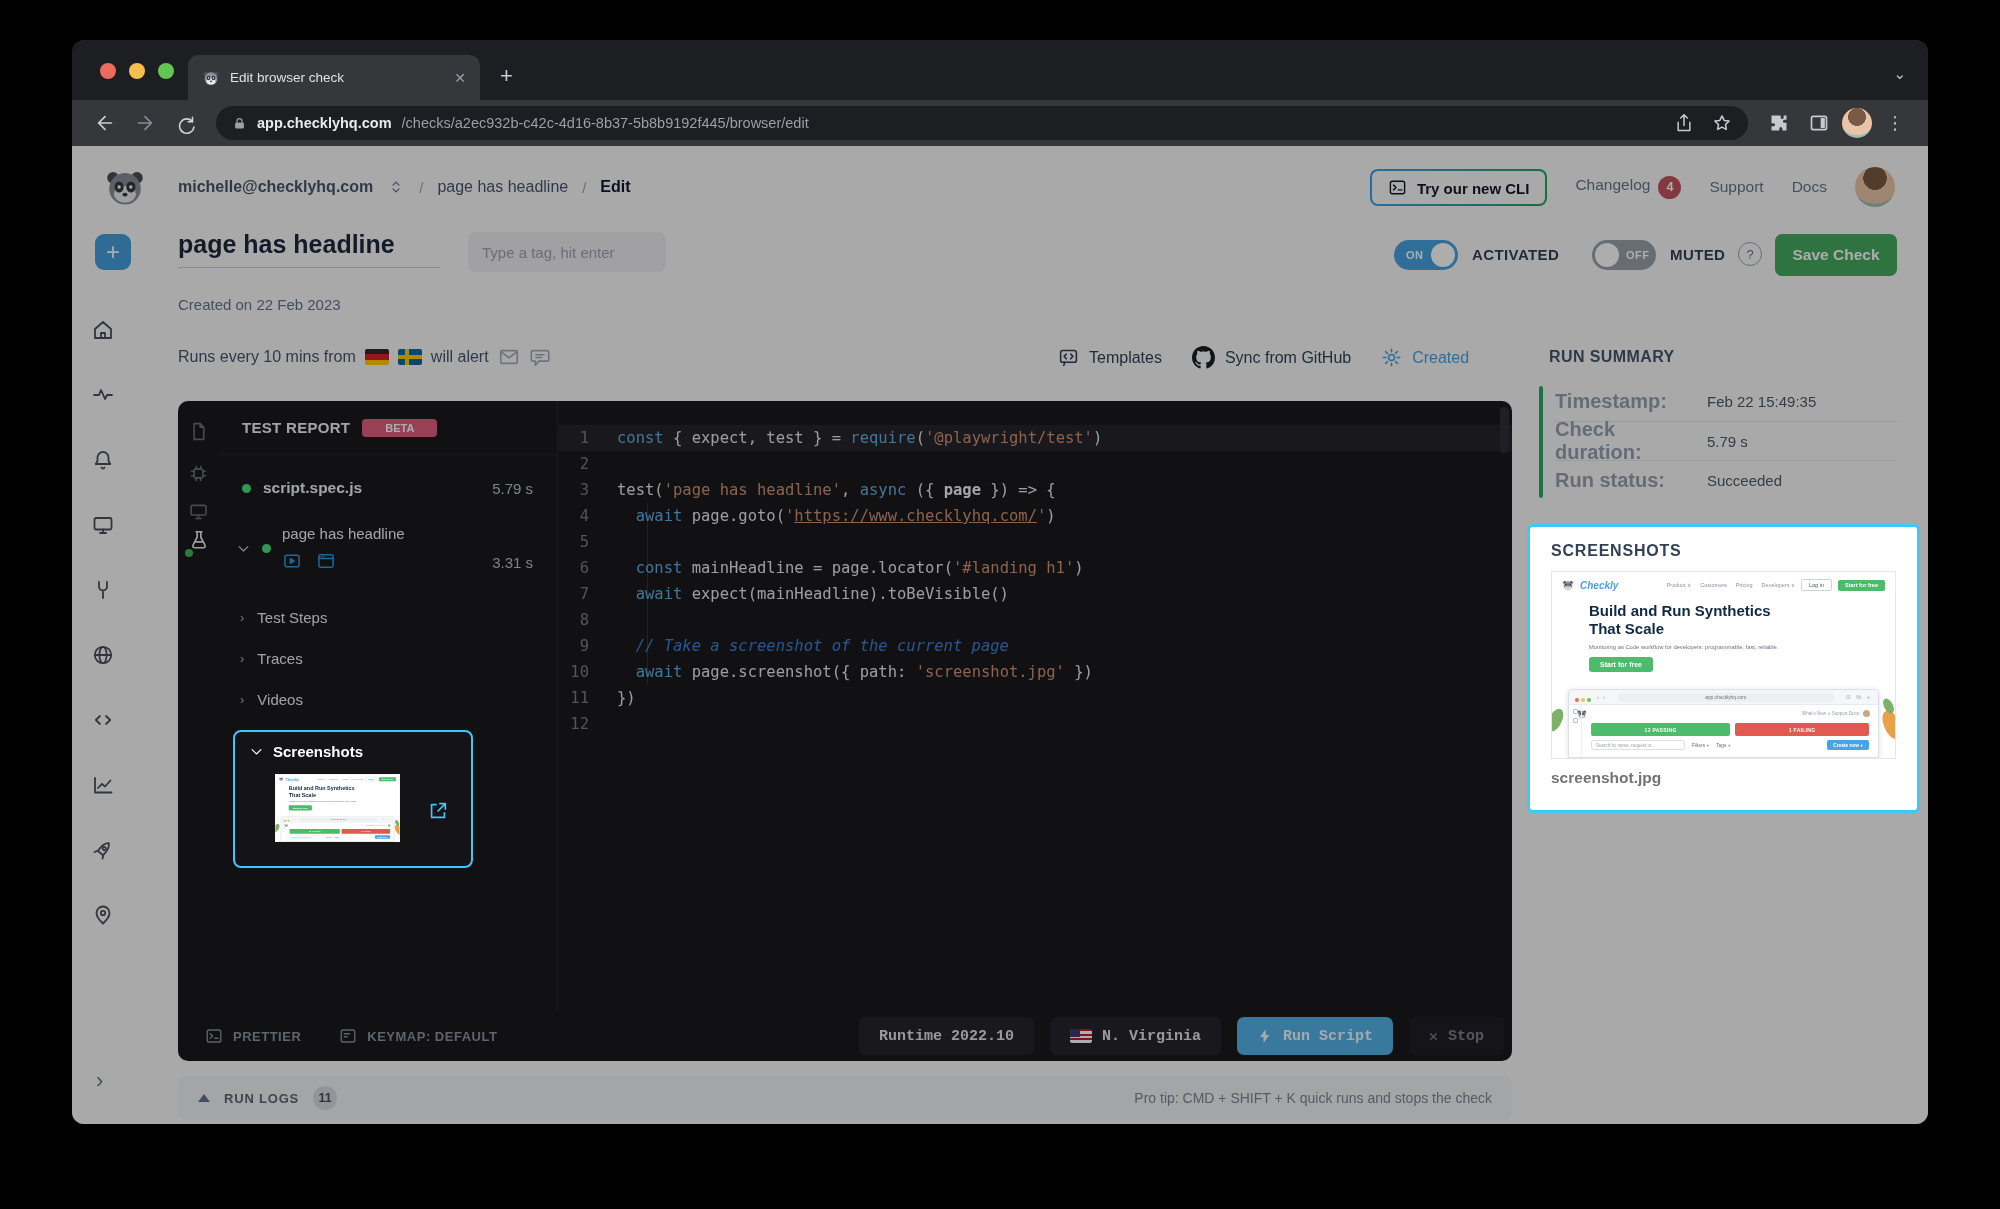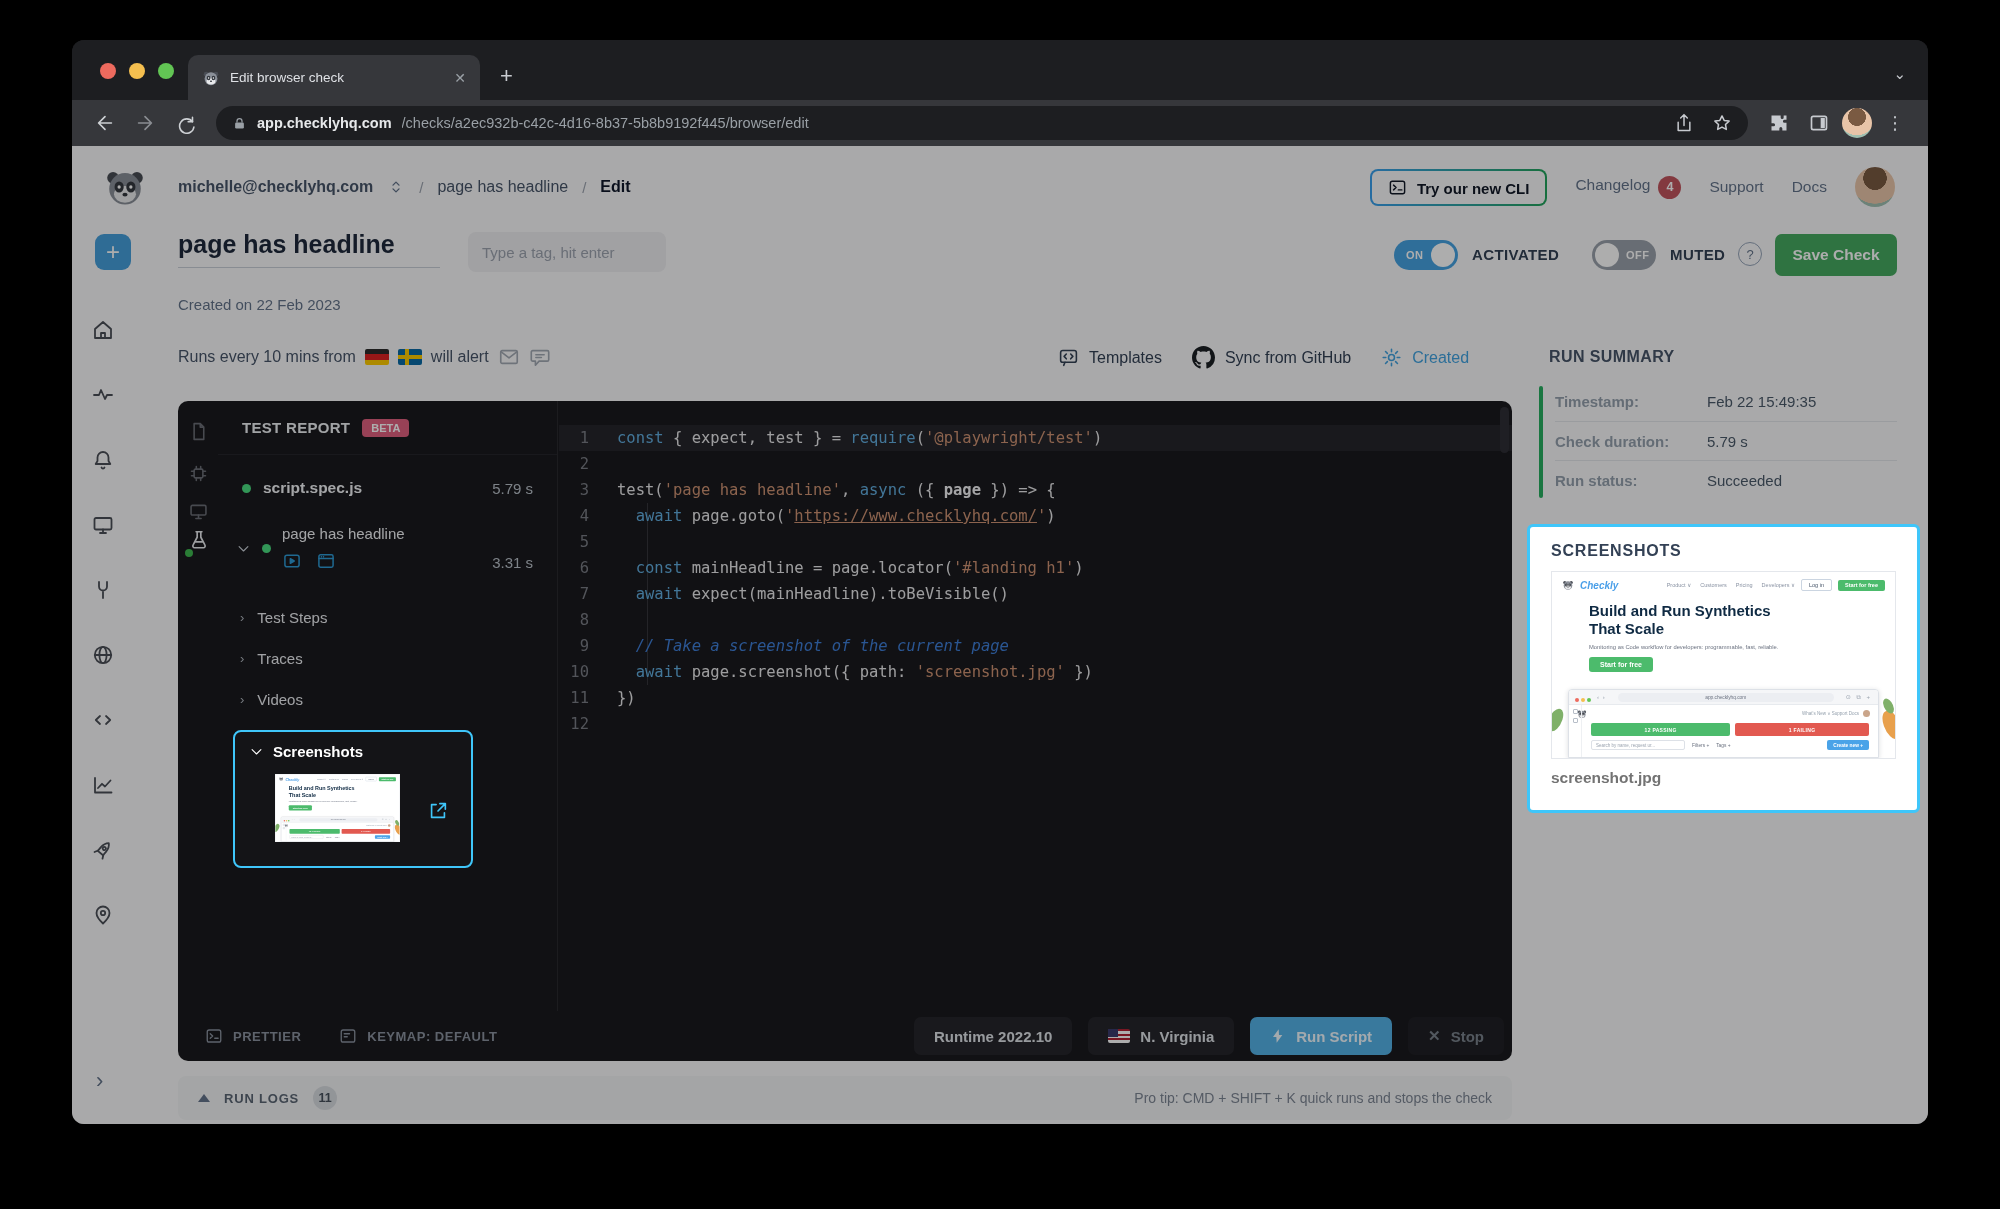--- a/index.html
+++ b/index.html
@@ -98,21 +98,21 @@
   .runs-actions { position:absolute; top:200px; left:986px; display:flex; align-items:center; gap:30px; }
   .action-item { display:flex; align-items:center; gap:10px; font-size:16px; color:#334155; font-weight:500; }
   .action-settings { color:#42a3e0; }
 
   
   .rs-title { position:absolute; left:1477px; top:202px; font-size:16px; font-weight:700; color:#475569; letter-spacing:.4px; }
   .rs-bar { position:absolute; left:1467px; top:240px; width:4px; height:112px; background:#27ae60; border-radius:2px; }
   .rs-rows { position:absolute; left:1483px; top:236px; width:342px; }
   .rs-row { display:flex; align-items:center; height:39px; }
   .rs-row + .rs-row { border-top:1px solid #e3e6ea; }
-  .rs-label { width:152px; color:#94a0ad; font-size:15px; font-weight:600; }
+  .rs-label { width:152px; color:#94a0ad; font-size:20px; font-weight:600; }
   .rs-value { color:#4b5a6a; font-size:15px; }
 
   
   .shots-panel { position:absolute; left:1455px; top:378px; width:393px; height:289px; background:#fff;
      border:3px solid #3fc6fa; border-radius:6px; z-index:60; }
   .shots-title { position:absolute; left:21px; top:15px; font-size:16px; font-weight:700; color:#334155; letter-spacing:.8px; }
   .shots-thumb { position:absolute; left:21px; top:44px; }
   .shots-caption { position:absolute; left:21px; top:242px; font-size:15.5px; font-weight:700; color:#737373; }
 
   
@@ -162,21 +162,21 @@
      border-radius:10px; }
   .strip { position:absolute; left:0; top:0; bottom:0; width:40px; }
   .strip .s-ico { position:absolute; left:10px; }
   .strip svg { stroke:#6b6e76; }
   .strip .active svg { stroke:#e8eaee; }
   .strip-dot { position:absolute; left:7px; top:148px; width:8px; height:8px; border-radius:50%; background:#3fb950; }
 
   .report { position:absolute; left:40px; top:0; bottom:50px; width:340px; border-right:1px solid #2a2a2f; }
   .report-head { height:54px; border-bottom:1px solid #26262b; display:flex; align-items:center; padding:0 24px; gap:12px; }
   .report-title { color:#eef1f4; font-size:15px; font-weight:700; letter-spacing:.3px; }
-  .beta { background:#e0607f; color:#fff; font-size:11px; font-weight:700; border-radius:4px; padding:3px 9px; }
+  .beta { background:#e0607f; color:#fff; font-size:11px; font-weight:700; border-radius:4px; padding:3px 23px; }
   .spec-row { display:flex; align-items:center; gap:12px; padding:24px 24px 0 24px; }
   .gdot { width:9px; height:9px; border-radius:50%; background:#4ade80; flex:none; }
   .spec-name { color:#f2f4f7; font-size:15.5px; font-weight:700; }
   .spec-time { margin-left:auto; color:#b9c0c9; font-size:15px; }
   .test-row { position:relative; margin:28px 24px 0 18px; }
   .test-chev { position:absolute; left:0; top:16px; color:#cbd2da; }
   .test-dot { position:absolute; left:26px; top:19px; }
   .test-name { margin-left:46px; color:#f0f2f5; font-size:15px; }
   .test-icons { margin:8px 0 0 46px; display:flex; gap:14px; align-items:center; }
   .test-time { position:absolute; right:0; bottom:0; color:#b9c0c9; font-size:15px; }
@@ -203,21 +203,21 @@
   .tok-pl { color:#e8e8ea; } .tok-param { color:#f4f4f6; font-weight:700; }
   .indent-guide { position:absolute; left:88px; top:102px; width:1px; height:182px; background:#36363c; }
   .scroll-thumb { position:absolute; right:3px; top:6px; width:9px; height:46px; background:#2f2f36; border-radius:5px; }
 
   
   .statusbar { position:absolute; left:0; right:0; bottom:0; height:50px; display:flex; align-items:center;
      padding:0 8px 0 27px; gap:38px; }
   .sb-tool { display:flex; align-items:center; gap:10px; color:#8b93a0; font-size:13px; font-weight:700; letter-spacing:.5px; }
   .pills { margin-left:auto; display:flex; gap:16px; align-items:center; }
   .pill { height:38px; border-radius:7px; background:#26262c; display:flex; align-items:center; gap:10px;
-     padding:0 20px; color:#dfe3e8; font-size:15px; font-weight:600; border:none; font-family:Liberation Sans, sans-serif; }
+     padding:0 20px; color:#dfe3e8; font-size:15px; font-weight:600; border:none; font-family:Liberation Mono, monospace; }
   .pill-run { background:#55b3e8; color:#f0f9ff; }
   .pill-stop { background:#202025; color:#7a828c; }
 
   
   .runlogs { position:absolute; left:106px; top:930px; width:1334px; height:44px; background:#f2f3f5;
      border-radius:8px; display:flex; align-items:center; padding:0 20px; gap:14px; }
   .rl-tri { width:0; height:0; border-left:6px solid transparent; border-right:6px solid transparent;
      border-bottom:8px solid #64748b; }
   .rl-label { font-size:13px; font-weight:700; color:#5b6674; letter-spacing:.8px; }
   .rl-badge { width:24px; height:24px; border-radius:50%; background:#d8dce1; color:#46505c; font-size:12.5px;

